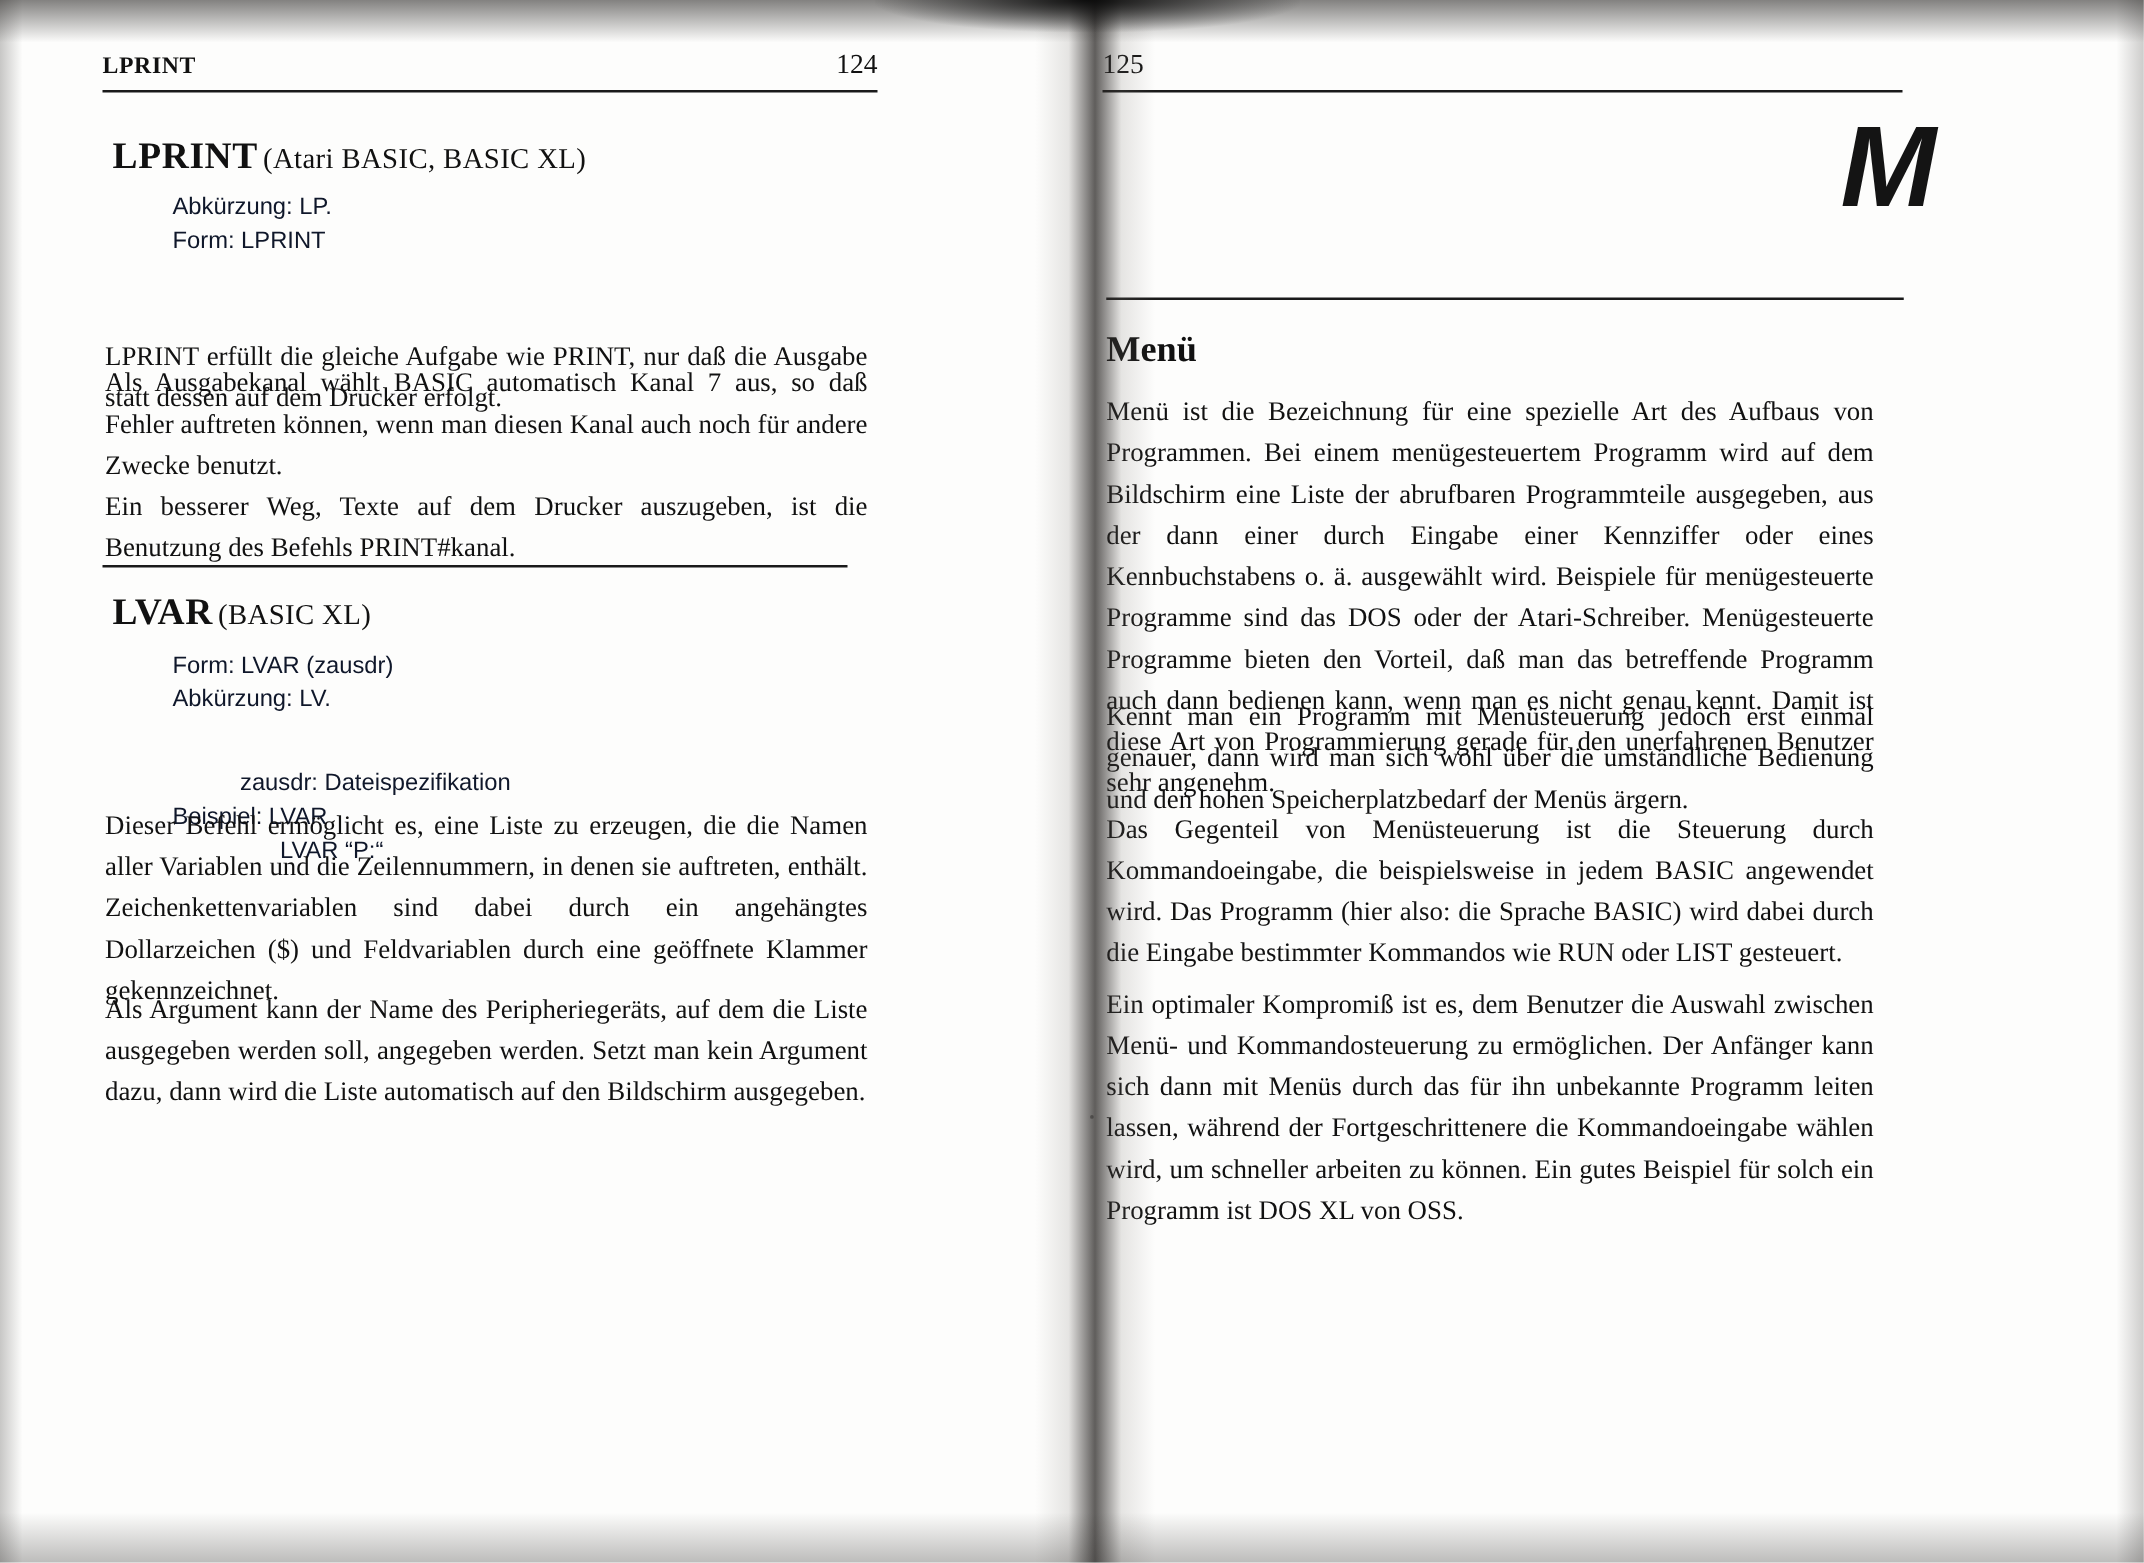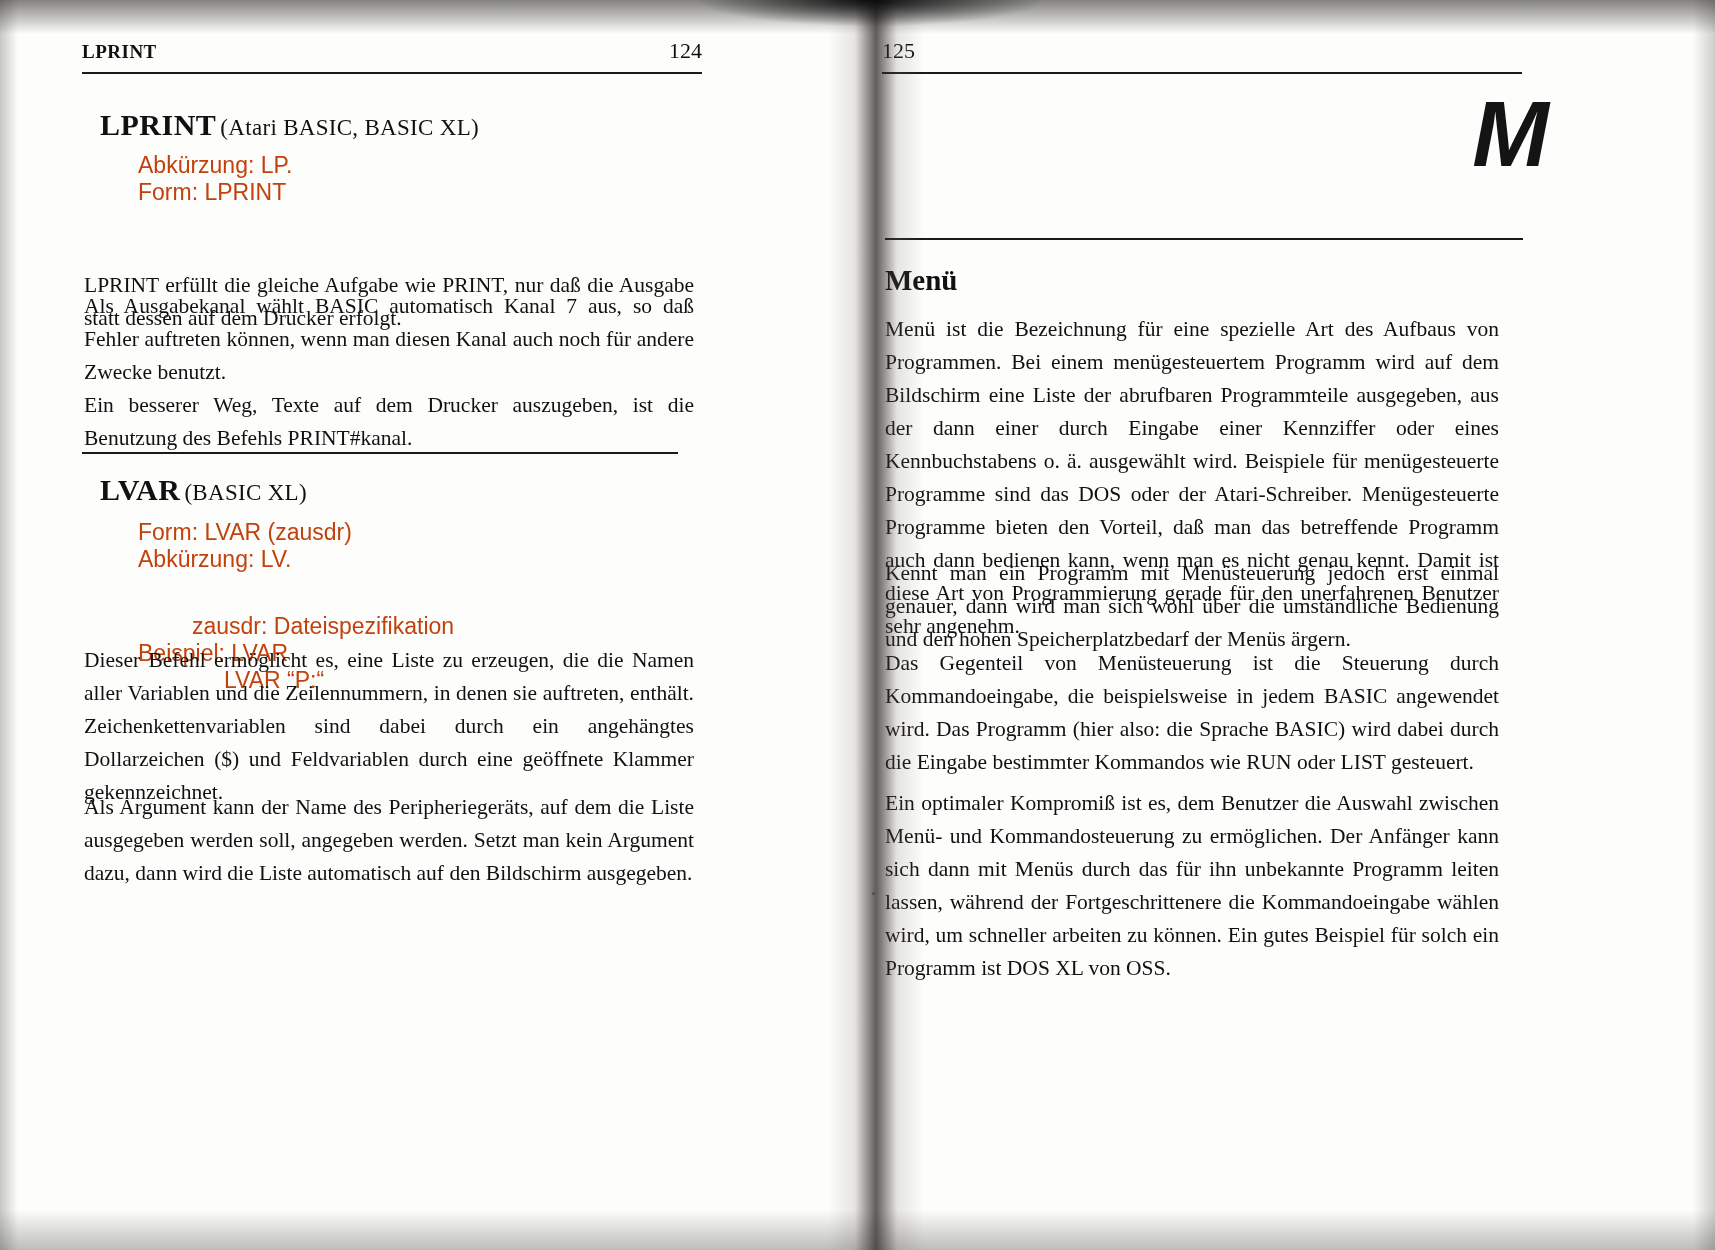--- a/index.html
+++ b/index.html
@@ -101,41 +101,41 @@
   }
   .rule {
     position: absolute;
     height: 2px;
     background: #1a1a1a;
   }
 
   
   .lp-head {
     position: absolute;
-    left: 100px;
+    left: 90px;
     top: 108px;
     width: 660px;
   }
   .entry-name {
     font-family: "Liberation Serif", serif;
     font-weight: bold;
     font-size: 30px;
     letter-spacing: 0.5px;
   }
   .entry-qual {
     font-size: 23px;
     letter-spacing: 0.3px;
   }
 
   .spec {
     position: absolute;
     font-family: "Liberation Sans", sans-serif;
-    font-size: 23px;
+    font-size: 19px;
     line-height: 27px;
-    color: #c2410c;
+    color: #0f172a;
   }
   .spec .ind1 { display: block; }
   .spec .ind2 { display: block; padding-left: 54px; margin-top: 40px; }
   .spec .ind3 { display: block; padding-left: 86px; }
 
   .para {
     position: absolute;
     width: 610px;
     font-family: "Liberation Serif", serif;
     font-size: 21.5px;

